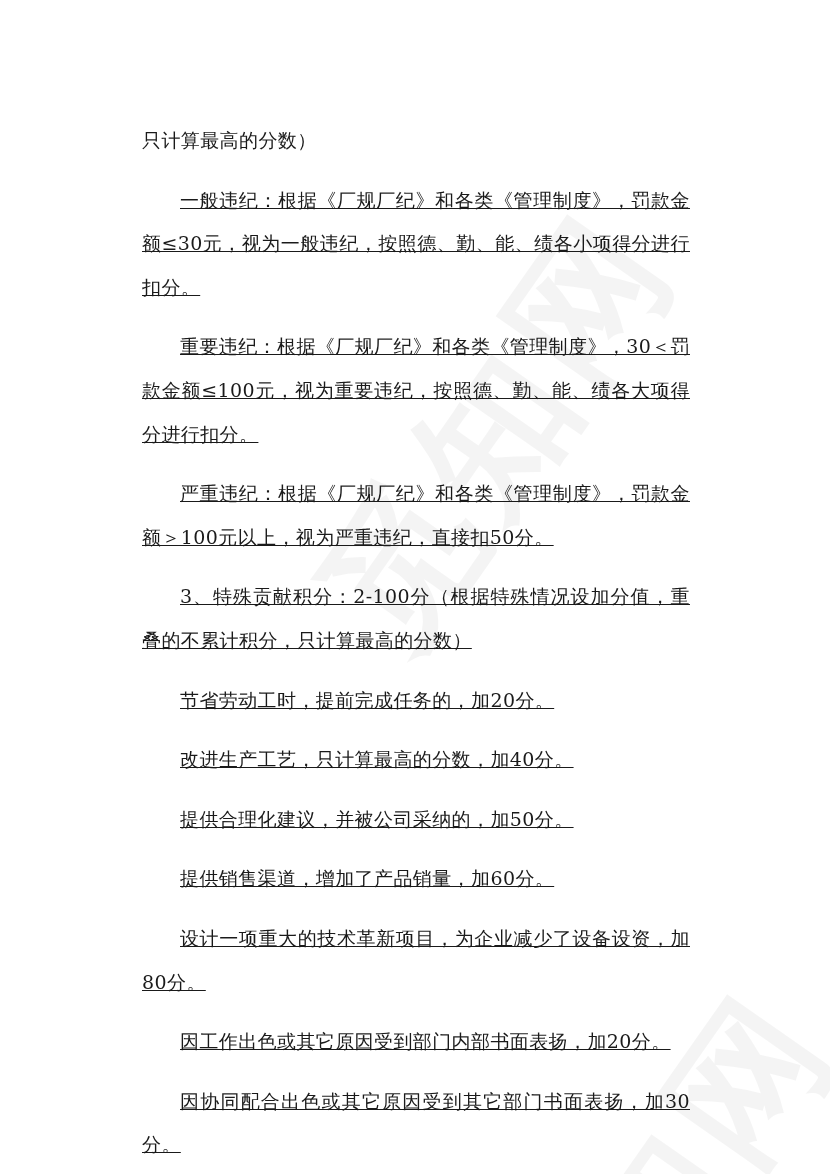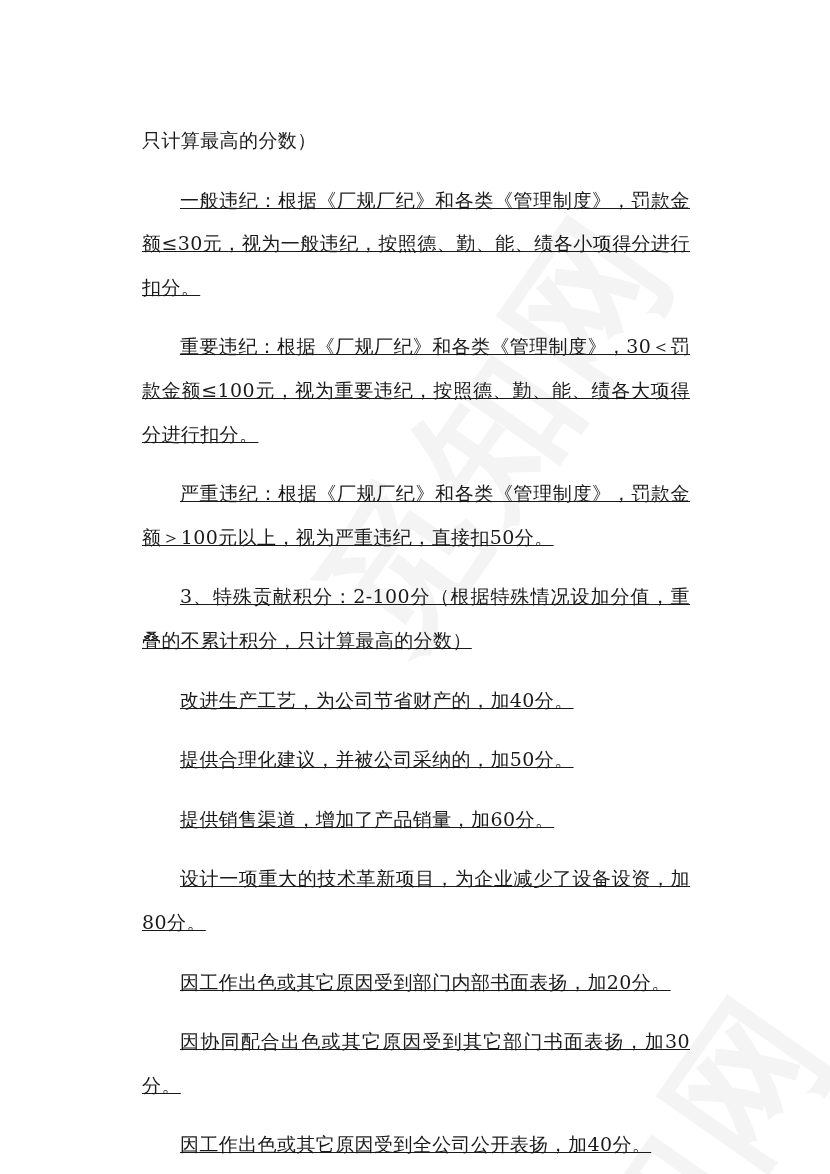--- a/index.html
+++ b/index.html
@@ -52,21 +52,22 @@
 
 <div class="watermark wm1">觅知网</div>
 <div class="watermark wm2">觅知网</div>
 
 <div class="page">
   <p class="para">只计算最高的分数）</p>
   <p class="para indent">一般违纪：根据《厂规厂纪》和各类《管理制度》，罚款金额≤30元，视为一般违纪，按照德、勤、能、绩各小项得分进行扣分。</p>
   <p class="para indent">重要违纪：根据《厂规厂纪》和各类《管理制度》，30＜罚款金额≤100元，视为重要违纪，按照德、勤、能、绩各大项得分进行扣分。</p>
   <p class="para indent">严重违纪：根据《厂规厂纪》和各类《管理制度》，罚款金额＞100元以上，视为严重违纪，直接扣50分。</p>
   <p class="para indent">3、特殊贡献积分：2-100分（根据特殊情况设加分值，重叠的不累计积分，只计算最高的分数）</p>
-  <p class="para indent">改进生产工艺，为公司节省财产的，加40分。</p>
+  <p class="para indent">节省劳动工时，提前完成任务的，加20分。</p>
+  <p class="para indent">改进生产工艺，只计算最高的分数，加40分。</p>
   <p class="para indent">提供合理化建议，并被公司采纳的，加50分。</p>
   <p class="para indent">提供销售渠道，增加了产品销量，加60分。</p>
   <p class="para indent">设计一项重大的技术革新项目，为企业减少了设备设资，加80分。</p>
   <p class="para indent">因工作出色或其它原因受到部门内部书面表扬，加20分。</p>
   <p class="para indent">因协同配合出色或其它原因受到其它部门书面表扬，加30分。</p>
   <p class="para indent">因工作出色或其它原因受到全公司公开表扬，加40分。</p>
 
 </div>
 
 </body></html>

